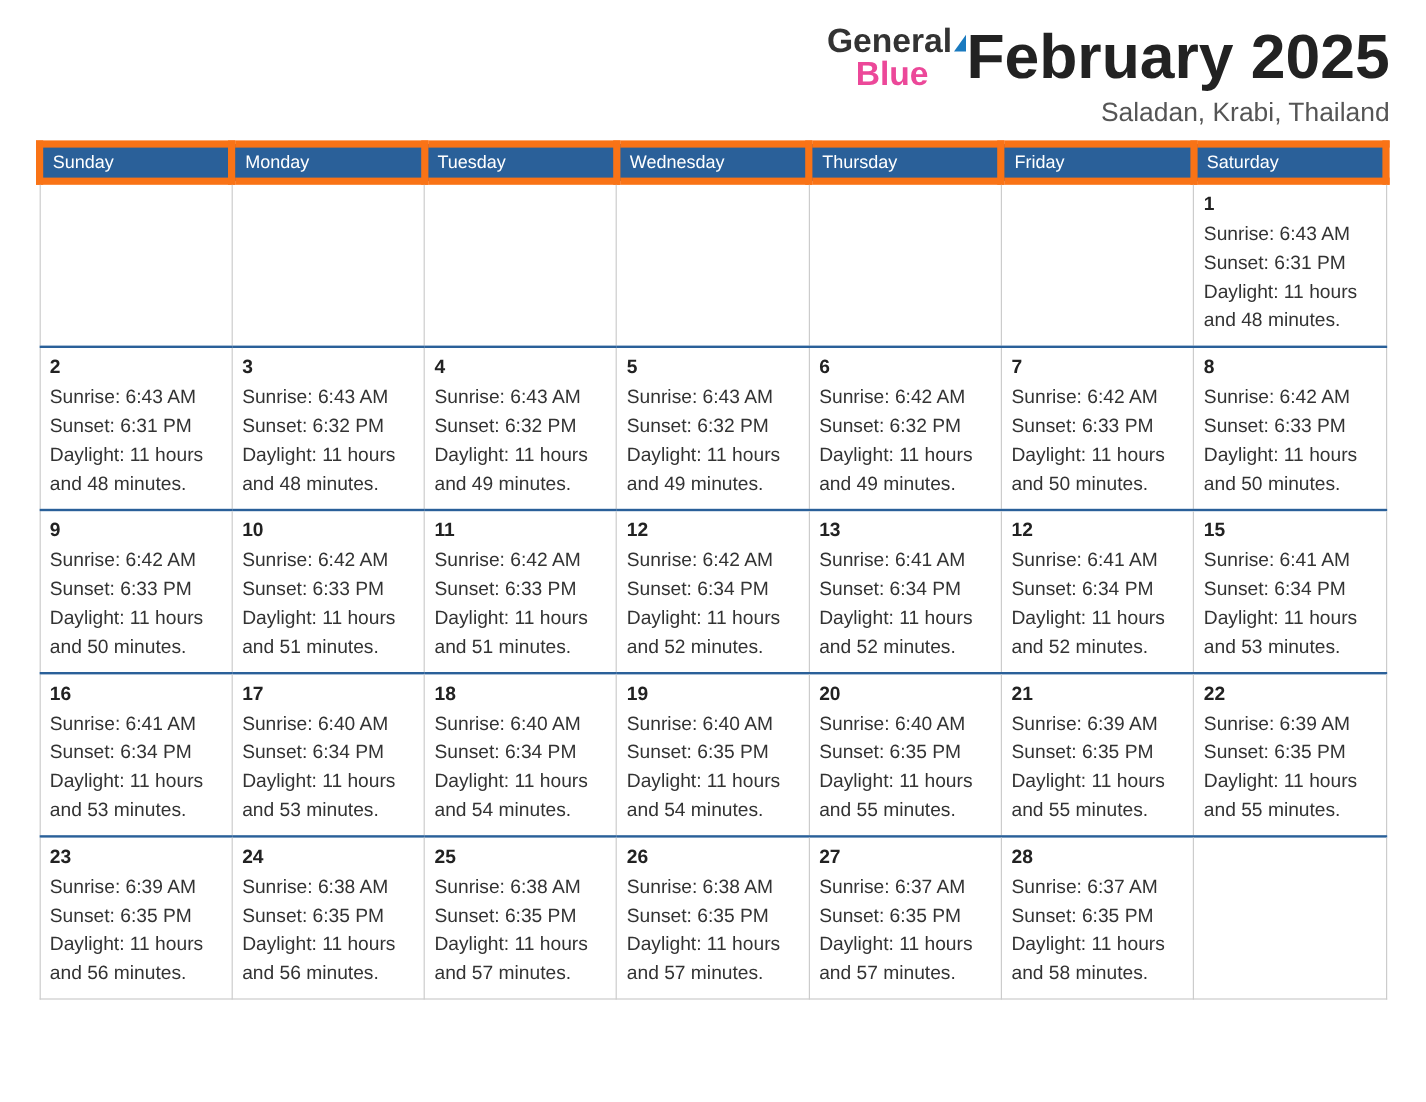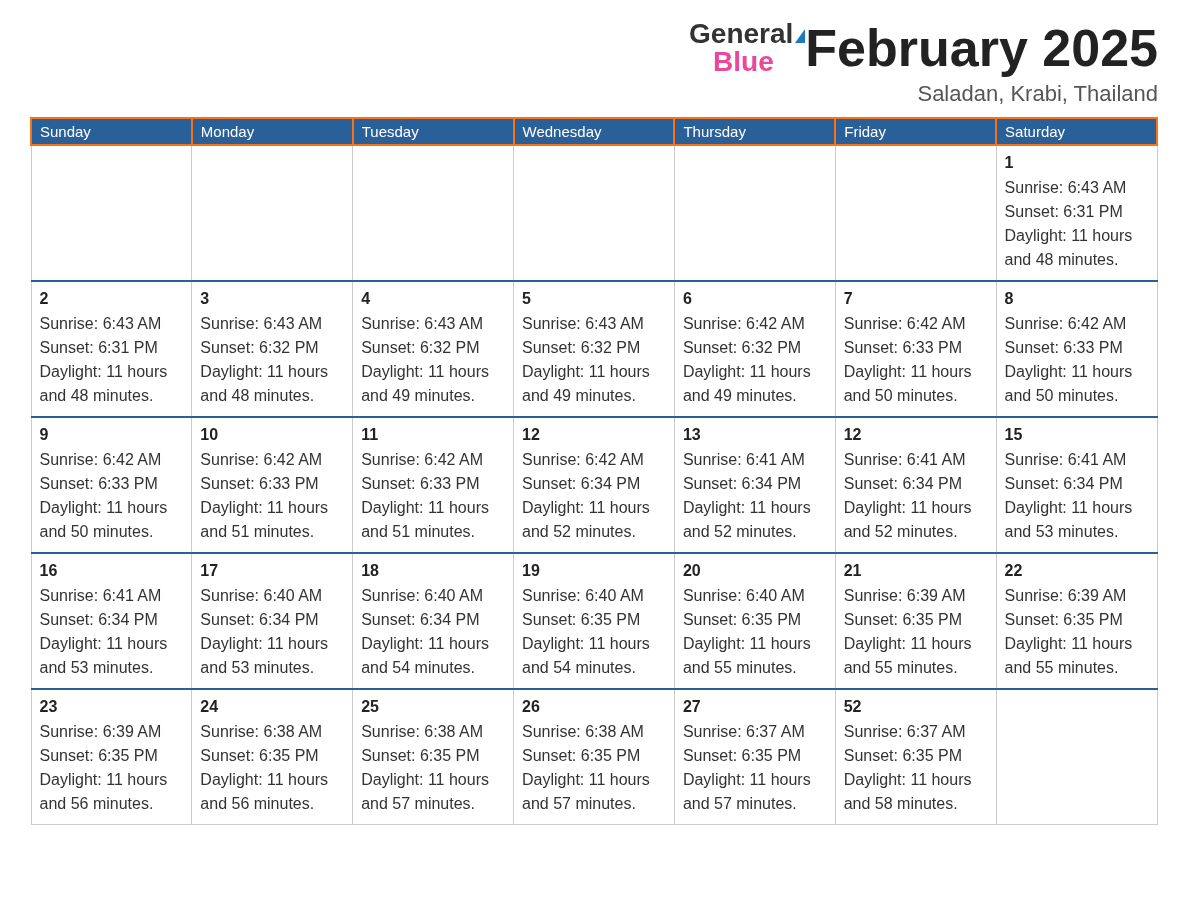--- a/index.html
+++ b/index.html
@@ -69,21 +69,21 @@
       border-collapse: collapse;
       margin-top: 10px;
     }
     .calendar th {
       background-color: #2a6099;
       color: #fff;
       padding: 4px 8px;
       font-size: 15px;
       font-weight: normal;
       text-align: left;
-      border: 2px solid #f97316;
+      border: 6px solid #f97316;
     }
     .calendar td {
       border: 1px solid #ccc;
       vertical-align: top;
       padding: 8px;
       font-size: 12.5px;
       color: #333;
       height: 120px;
       width: 14.28%;
     }
@@ -255,19 +255,19 @@
         </td>
         <td>
           <div class="day-number">26</div>
           <div class="day-info">Sunrise: 6:38 AM<br>Sunset: 6:35 PM<br>Daylight: 11 hours<br>and 57 minutes.</div>
         </td>
         <td>
           <div class="day-number">27</div>
           <div class="day-info">Sunrise: 6:37 AM<br>Sunset: 6:35 PM<br>Daylight: 11 hours<br>and 57 minutes.</div>
         </td>
         <td>
-          <div class="day-number">52</div>
+          <div class="day-number">28</div>
           <div class="day-info">Sunrise: 6:37 AM<br>Sunset: 6:35 PM<br>Daylight: 11 hours<br>and 58 minutes.</div>
         </td>
         <td class="empty-cell"></td>
       </tr>
     </tbody>
 </table>
 
 </body></html>

